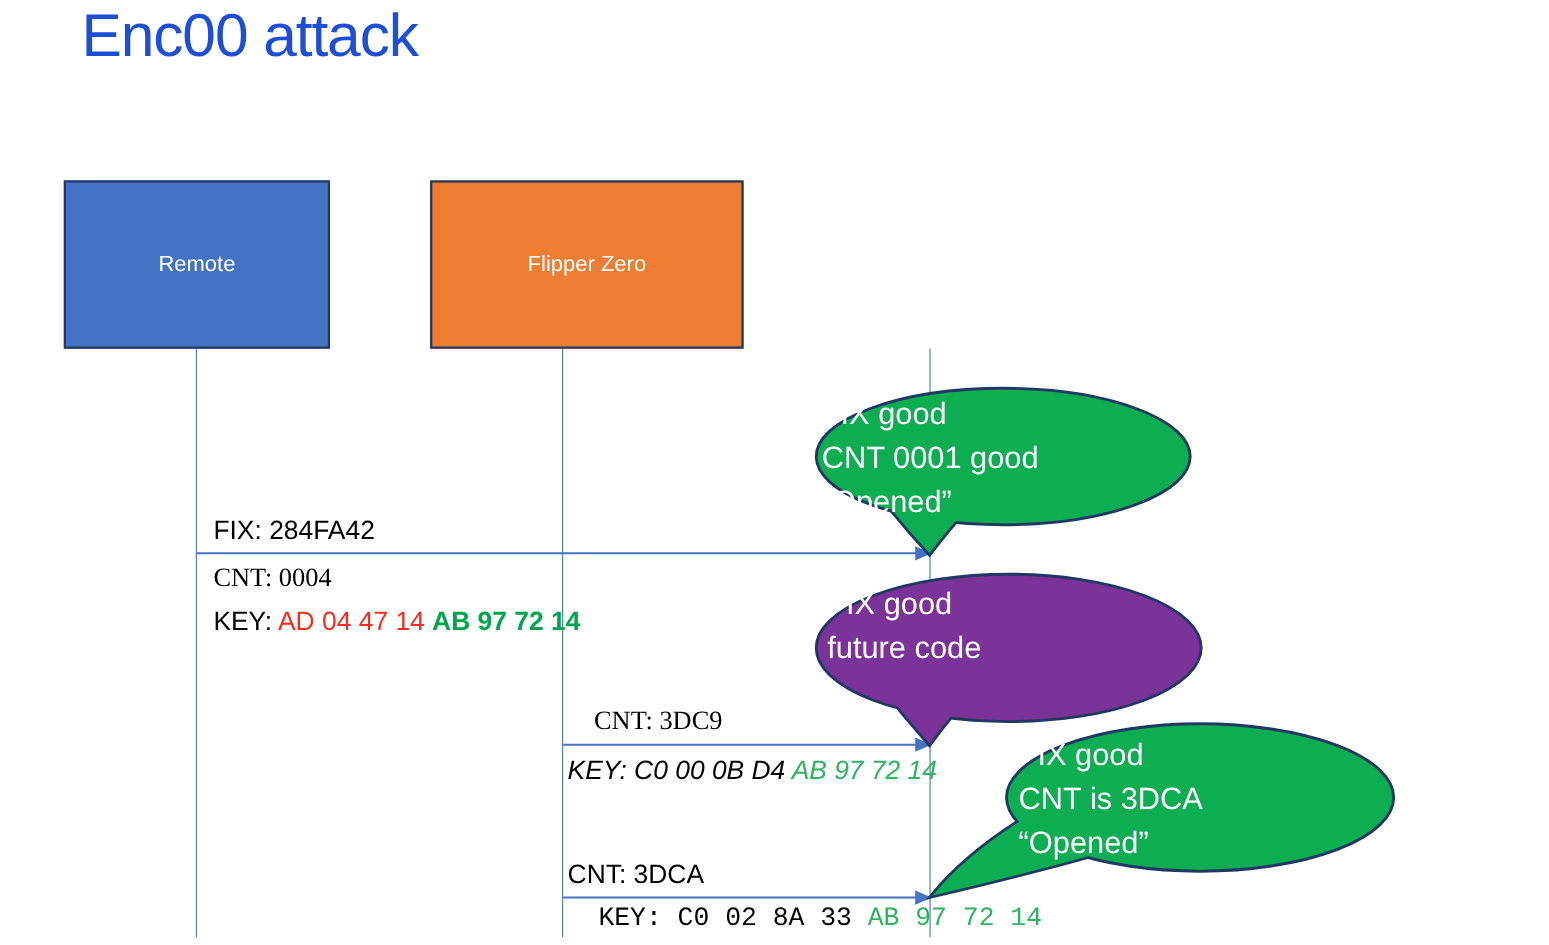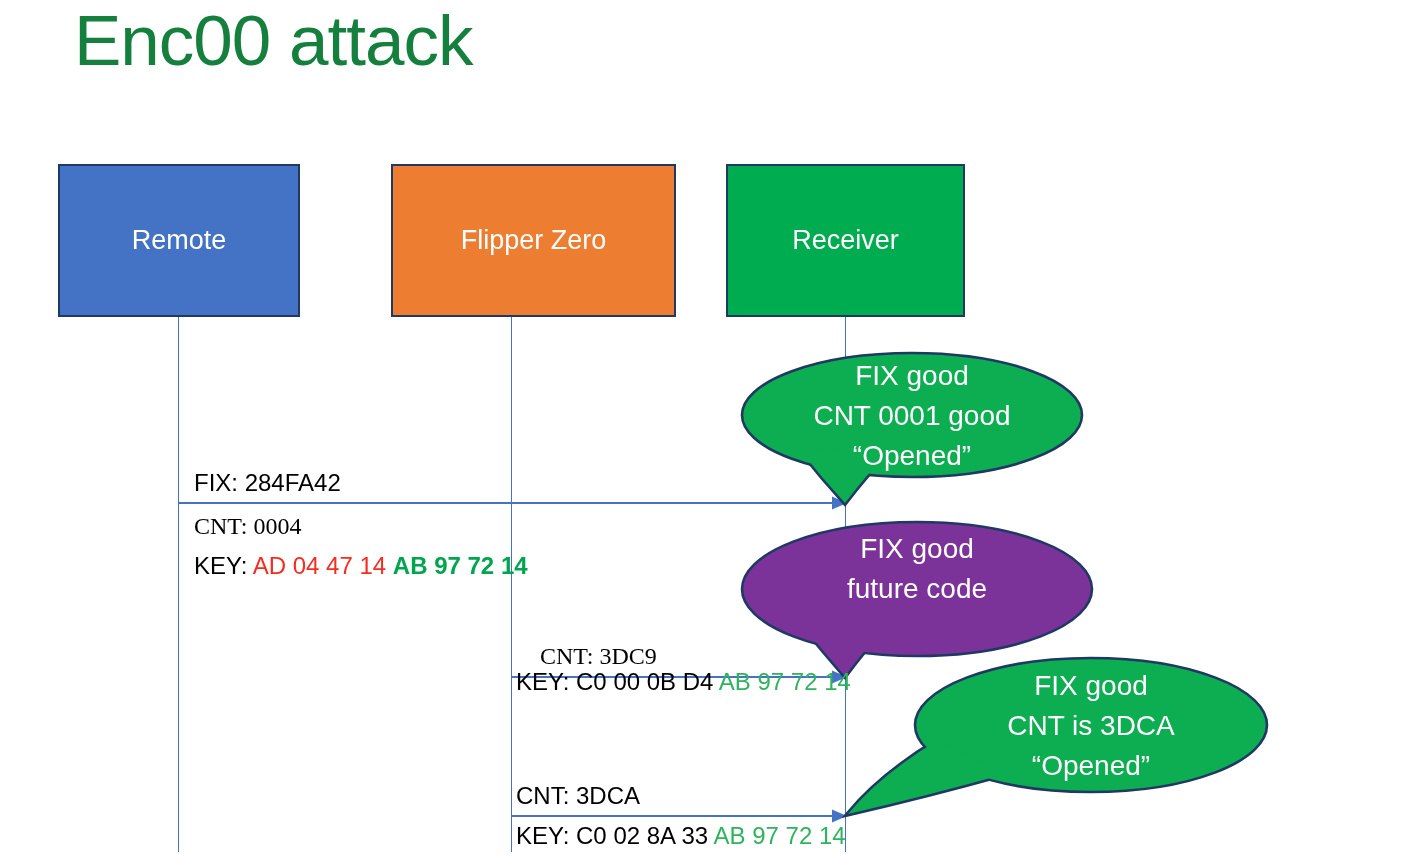--- a/index.html
+++ b/index.html
@@ -1,26 +1,26 @@
 <!DOCTYPE html>
 <html><head>
 <meta charset="utf-8">
 <style>
   html,body{margin:0;padding:0;background:#fff;}
   .stage{
     position:relative;width:1408px;height:859px;background:#fff;overflow:hidden;
     font-family:"Liberation Sans",sans-serif;
   }
   .title{
-    position:absolute;left:74px;top:2px;font-size:71px;font-weight:300;
-    letter-spacing:-1px;color:#15803d;line-height:1.1;white-space:nowrap;
+    position:absolute;left:74px;top:2px;font-size:55px;font-weight:300;
+    letter-spacing:-1px;color:#1d4ed8;line-height:1.1;white-space:nowrap;
   }
   .actor{
     position:absolute;top:164px;height:153px;display:flex;align-items:center;justify-content:center;
-    border:2.2px solid var(--shape-border);box-sizing:border-box;color:#fff;font-size:27px;
+    border:2.2px solid var(--shape-border);box-sizing:border-box;color:#fff;font-size:20px;
   }
   .actor-remote{left:58px;width:242px;background:var(--actor-blue);}
   .actor-flipper{left:391px;width:285px;background:var(--actor-orange);}
   .actor-receiver{left:726px;width:239px;background:var(--actor-green);}
   .lifeline{
     position:absolute;top:317px;height:535px;width:0;
     border-left:1.6px solid var(--arrow-blue);
   }
   .lifeline-remote{left:178px;}
   .lifeline-flipper{left:511px;}
@@ -34,42 +34,39 @@
   .tail-first{stroke-width:5;}
   .ellipse-stroke{stroke-width:2.6;}
   .tail-cover{stroke:none;}
   .msg-text{
     position:absolute;font-size:24px;color:var(--text-black);white-space:nowrap;line-height:1.15;
   }
   .seg-red{color:var(--text-red);}
   .seg-green-bold{color:var(--text-green-bold);font-weight:bold;}
   .seg-green{color:var(--text-green);}
   .bubble-text{
-    position:absolute;width:330px;text-align:center;color:var(--text-white);
+    position:absolute;width:330px;text-align:left;color:var(--text-white);
     font-size:28px;line-height:40px;white-space:nowrap;
   }
   .bt-1{left:747px;top:356px;}
   .bt-2{left:752px;top:529px;}
   .bt-3{left:926px;top:666px;}
 </style>
 </head>
 <body style="--actor-blue: #4472C4; --actor-orange: #ED7D31; --actor-green: #00AC50; --bubble-green: #0DAD51; --bubble-purple: #7B3399; --shape-border: #1F3864; --arrow-blue: #4472C4; --text-black: #000000; --text-red: #F52C1F; --text-green-bold: #00A64E; --text-green: #2EB45C; --text-white: #FFFFFF;">
 
 <div class="stage">
 
   <div class="title">Enc00 attack</div>
 
   <div class="actor actor-remote">
     <span>Remote</span>
   </div>
   <div class="actor actor-flipper">
     <span>Flipper Zero</span>
-  </div>
-  <div class="actor actor-receiver">
-    <span>Receiver</span>
   </div>
 
   <div class="lifeline lifeline-remote"></div>
   <div class="lifeline lifeline-flipper"></div>
   <div class="lifeline lifeline-receiver"></div>
 
   <svg class="overlay" viewBox="0 0 1408 859">
 
     <line class="msg-line" x1="179" y1="503" x2="836" y2="503"></line>
     <polygon class="arrow-head" points="832,496.5 847,503 832,509.5"></polygon>
@@ -97,26 +94,26 @@
     </g>
   </svg>
 
   <div class="msg-text" style="left:194px;top:469px;">FIX: 284FA42</div>
   <div class="msg-text" style="left:194px;top:513px;font-family:Liberation Serif, serif;">CNT: 0004</div>
   <div class="msg-text" style="left:194px;top:552px;">
     <span class="seg-black">KEY: </span><span class="seg-red">AD 04 47 14 </span><span class="seg-green-bold">AB 97 72 14</span>
   </div>
 
   <div class="msg-text" style="left:540px;top:643px;font-family:Liberation Serif, serif;">CNT: 3DC9</div>
-  <div class="msg-text" style="left:516px;top:668px;">
+  <div class="msg-text" style="left:516px;top:687px;font-style:italic;">
     <span class="seg-black">KEY: C0 00 0B D4 </span><span class="seg-green">AB 97 72 14</span>
   </div>
 
   <div class="msg-text" style="left:516px;top:782px;">CNT: 3DCA</div>
-  <div class="msg-text" style="left:516px;top:822px;">
+  <div class="msg-text" style="left:544px;top:822px;font-family:Liberation Mono, monospace;">
     <span class="seg-black">KEY: C0 02 8A 33 </span><span class="seg-green">AB 97 72 14</span>
   </div>
 
   <div class="bubble-text bt-1">
     <div>FIX good</div>
     <div>CNT 0001 good</div>
     <div>“Opened”</div>
   </div>
   <div class="bubble-text bt-2">
     <div>FIX good</div>

